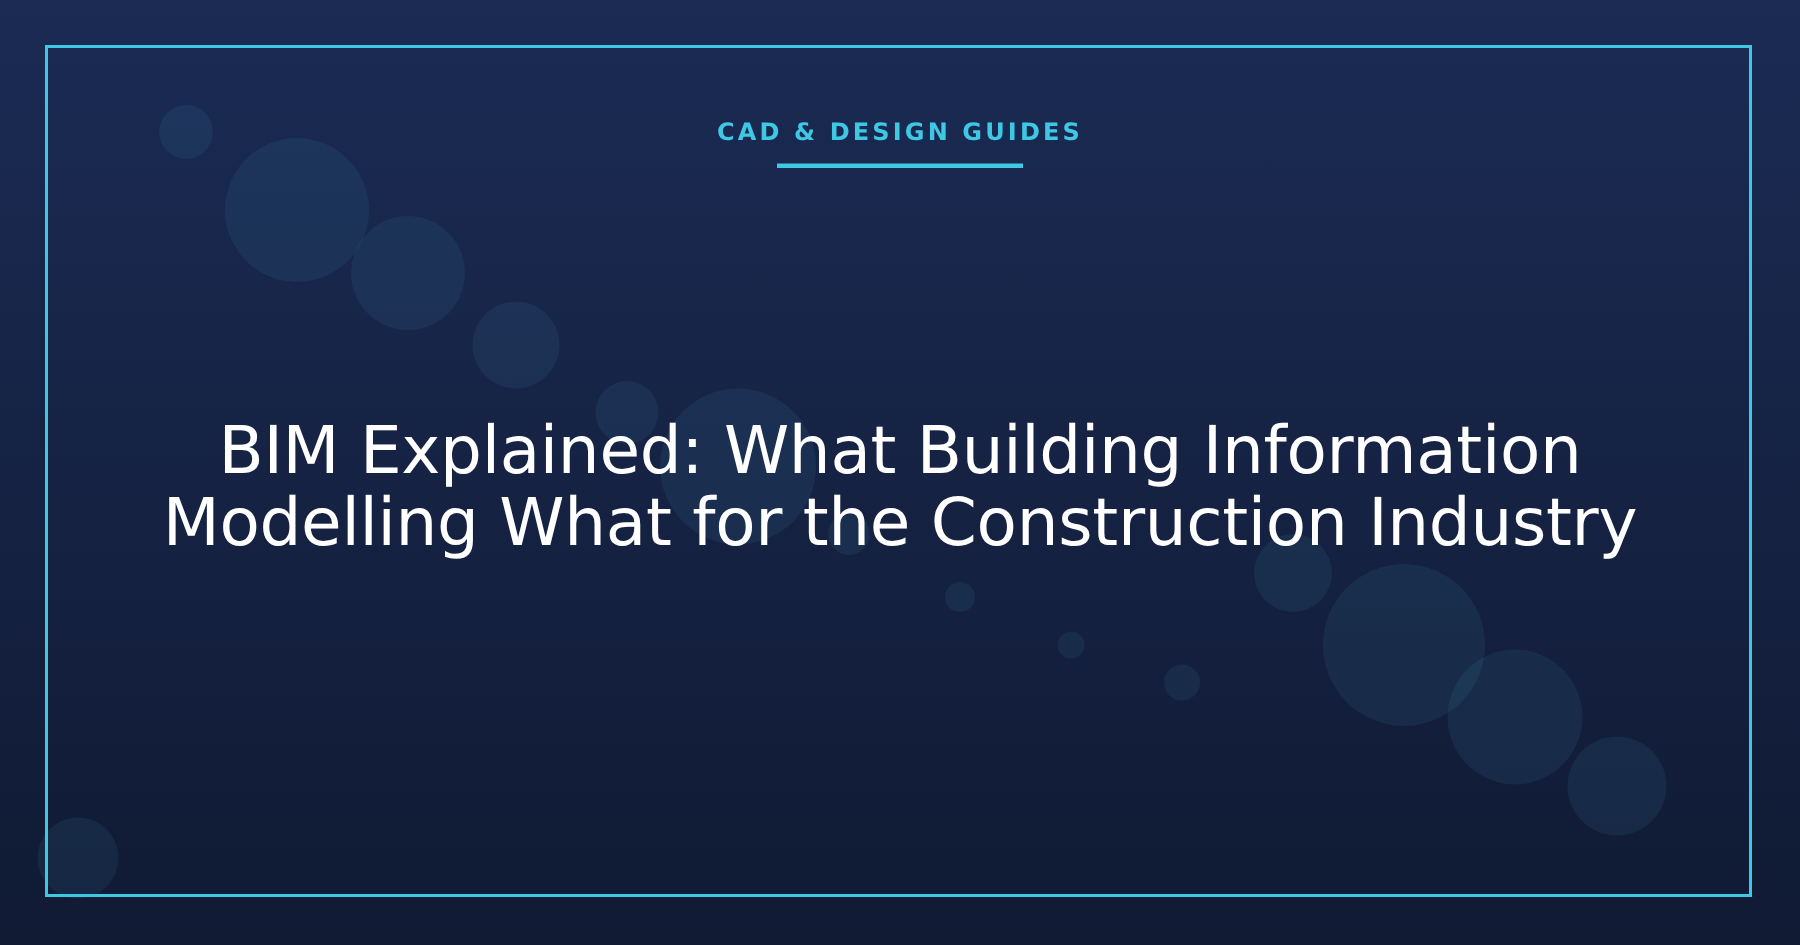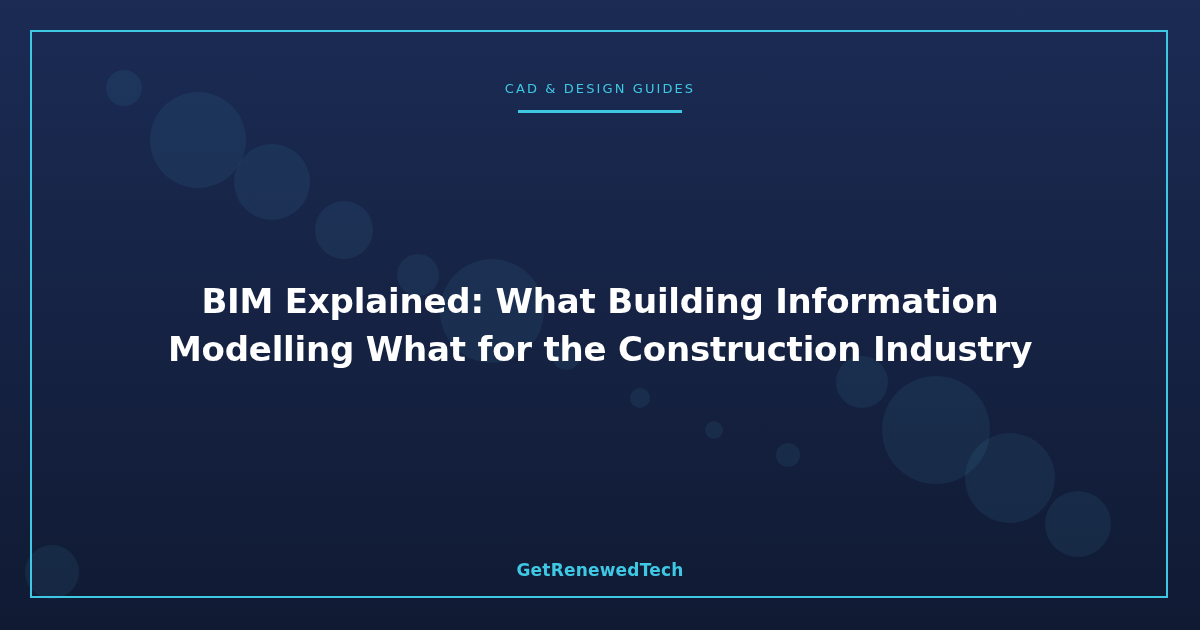--- a/index.html
+++ b/index.html
@@ -60,42 +60,42 @@
   .eyebrow-wrap {
     position: absolute;
     top: 78px;
     left: 0;
     width: 1200px;
     text-align: center;
   }
   .eyebrow {
     display: inline-block;
     color: #3fc8e4;
-    font-size: 13px;
-    font-weight: 400;
+    font-size: 16px;
+    font-weight: 700;
     letter-spacing: 2.1px;
     line-height: 20px;
     white-space: nowrap;
   }
   .eyebrow-rule {
     width: 164px;
     height: 3px;
     background: #3fc8e4;
     margin: 11px auto 0 auto;
   }
 
   .title {
     position: absolute;
     top: 277px;
     left: 60px;
     width: 1080px;
     text-align: center;
     color: #ffffff;
-    font-size: 34px;
-    font-weight: bold;
+    font-size: 44px;
+    font-weight: normal;
     line-height: 48px;
     letter-spacing: -0.2px;
   }
   .title-line { display: block; }
 
   .brand-wrap {
     position: absolute;
     top: 560px;
     left: 0;
     width: 1200px;
@@ -138,18 +138,15 @@
     <div class="eyebrow-wrap">
       <div class="eyebrow">CAD &amp; DESIGN GUIDES</div>
       <div class="eyebrow-rule"></div>
     </div>
 
     <div class="title">
       <span class="title-line">BIM Explained: What Building Information</span>
       <span class="title-line">Modelling What for the Construction Industry</span>
     </div>
 
-    <div class="brand-wrap">
-      <span class="brand">GetRenewedTech</span>
-    </div>
 
   </div>
 </div>
 
 </body></html>

